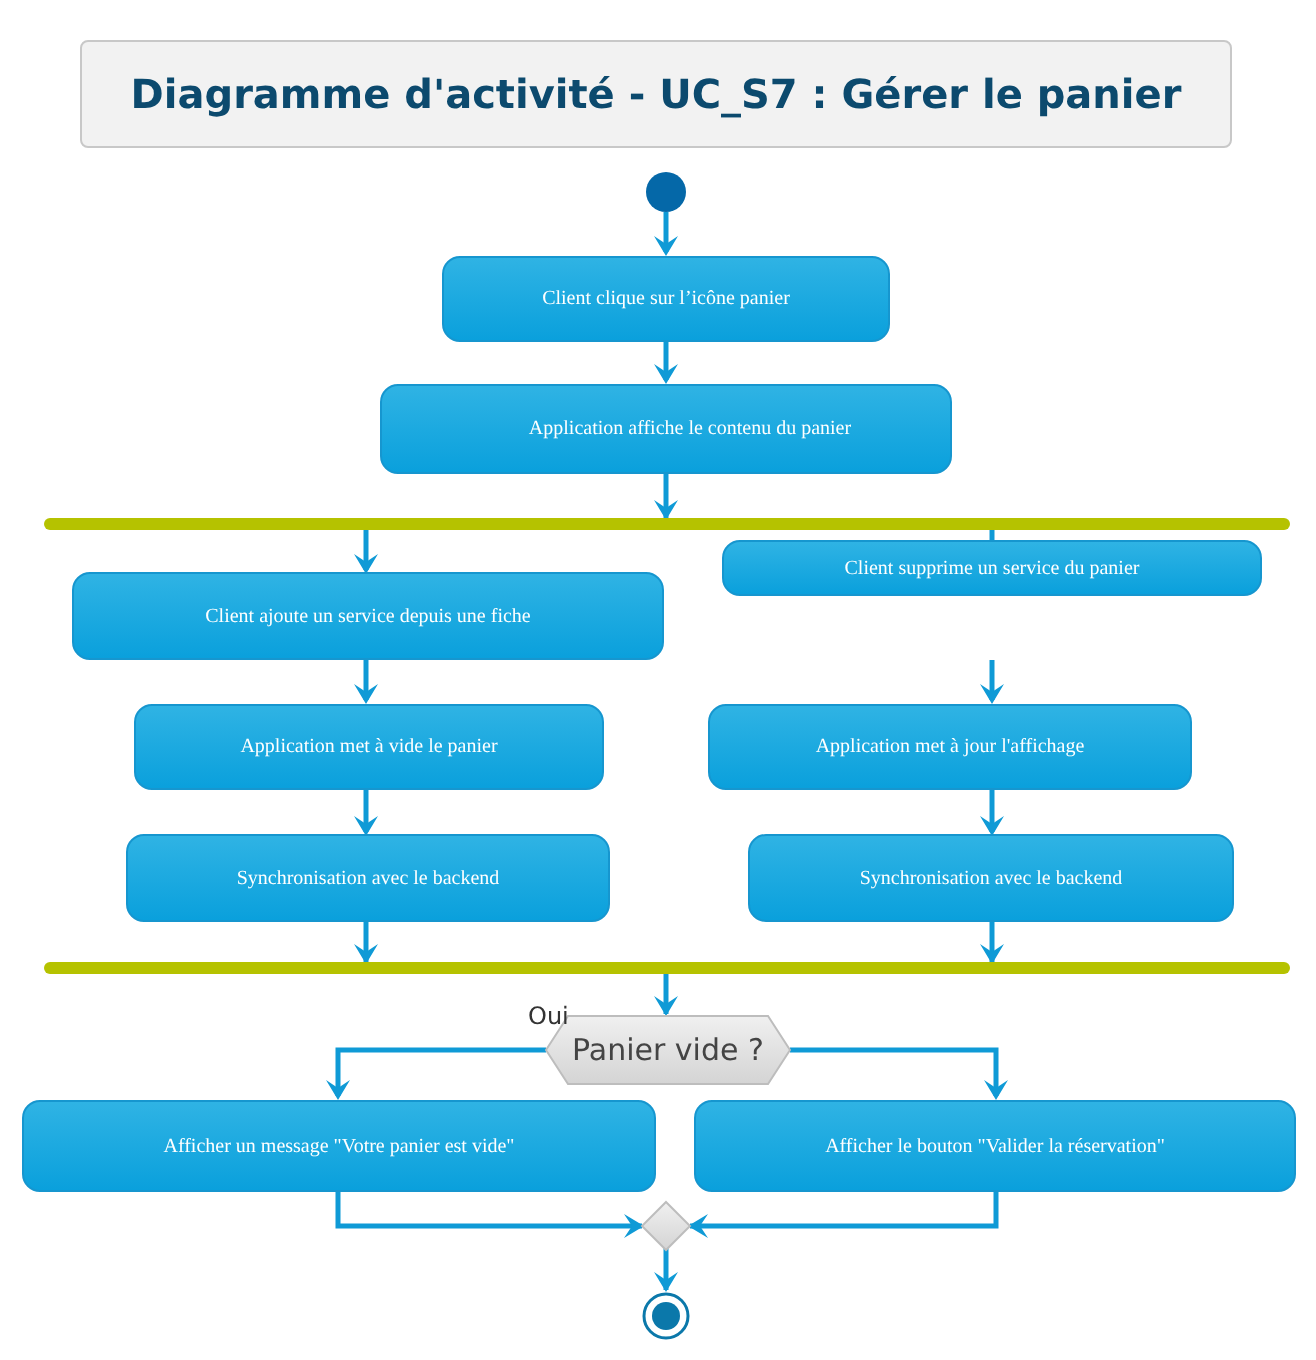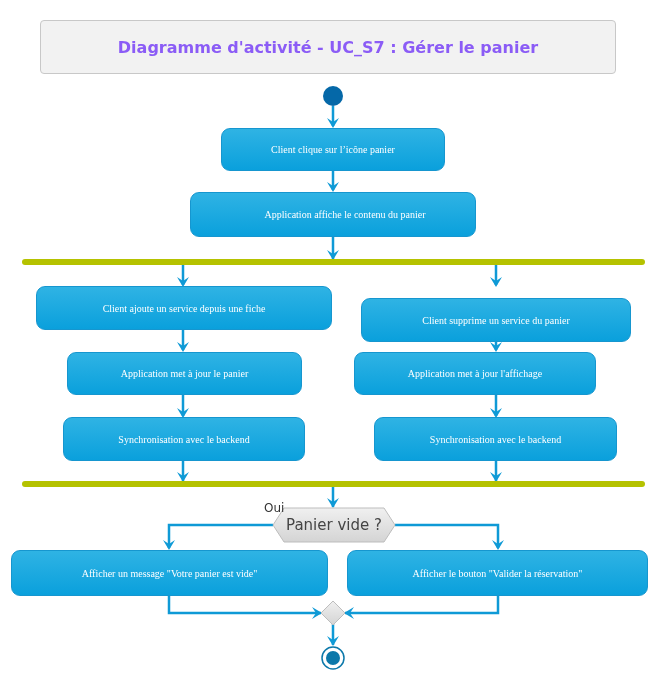--- a/index.html
+++ b/index.html
@@ -2,21 +2,21 @@
 <html><head>
 <meta charset="utf-8">
 <style>
   html, body { margin: 0; padding: 0; background: #ffffff; }
   body { width: 658px; height: 680px; position: relative; overflow: hidden;
          font-family: "DejaVu Sans", sans-serif; }
   #diagram { position: absolute; left: 0; top: 0; }
   .title-box { position: absolute; left: 40px; top: 20px; width: 576px; height: 54px;
                background: #f2f2f2; border: 1px solid #c8c8c8; border-radius: 4px;
                box-sizing: border-box; display: flex; align-items: center; justify-content: center; }
-  .title-text { color: #8b5cf6; font-weight: bold; font-size: 16px; font-family: "DejaVu Sans", sans-serif; }
+  .title-text { color: #0c4a6e; font-weight: bold; font-size: 20px; font-family: "DejaVu Sans", sans-serif; }
   .act { position: absolute; box-sizing: border-box; border-radius: 9px;
          background: linear-gradient(#2fb3e4, #0aa0dc); border: 1px solid #1696cf;
          color: #ffffff; font-size: 10px; display: flex; align-items: center; justify-content: center;
          white-space: nowrap; font-family: Liberation Serif, serif; }
   .lbl { position: absolute; font-size: 12px; color: #333333; font-family: "DejaVu Sans", sans-serif; }
   .dec-text { position: absolute; font-size: 15px; color: #444444; font-family: "DejaVu Sans", sans-serif;
               display: flex; align-items: center; justify-content: center; }
 </style>
 </head>
 <body>
@@ -87,24 +87,24 @@
 </svg>
 
 <div class="title-box">
   <span class="title-text">Diagramme d'activité - UC_S7 : Gérer le panier</span>
 </div>
 
 <div class="act" style="left:221px;top:128px;width:224px;height:43px;">Client clique sur l’icône panier</div>
 <div class="act" style="left:190px;top:192px;width:286px;height:45px;padding-left:24px;">Application affiche le contenu du panier</div>
 
 <div class="act" style="left:36px;top:286px;width:296px;height:44px;">Client ajoute un service depuis une fiche</div>
-<div class="act" style="left:67px;top:352px;width:235px;height:43px;">Application met à jour le panier</div>
+<div class="act" style="left:67px;top:352px;width:235px;height:43px;">Application met à vide le panier</div>
 <div class="act" style="left:63px;top:417px;width:242px;height:44px;">Synchronisation avec le backend</div>
 
-<div class="act" style="left:361px;top:298px;width:270px;height:44px;">Client supprime un service du panier</div>
+<div class="act" style="left:361px;top:270px;width:270px;height:28px;">Client supprime un service du panier</div>
 <div class="act" style="left:354px;top:352px;width:242px;height:43px;">Application met à jour l'affichage</div>
 <div class="act" style="left:374px;top:417px;width:243px;height:44px;">Synchronisation avec le backend</div>
 
 <div class="dec-text" style="left:284px;top:508px;width:100px;height:34px;">Panier vide ?</div>
 <div class="lbl" style="left:240px;top:501px;margin-left:24px;">Oui</div>
 
 <div class="act" style="left:11px;top:550px;width:317px;height:46px;">Afficher un message "Votre panier est vide"</div>
 <div class="act" style="left:347px;top:550px;width:301px;height:46px;">Afficher le bouton "Valider la réservation"</div>
 
 </body></html>

